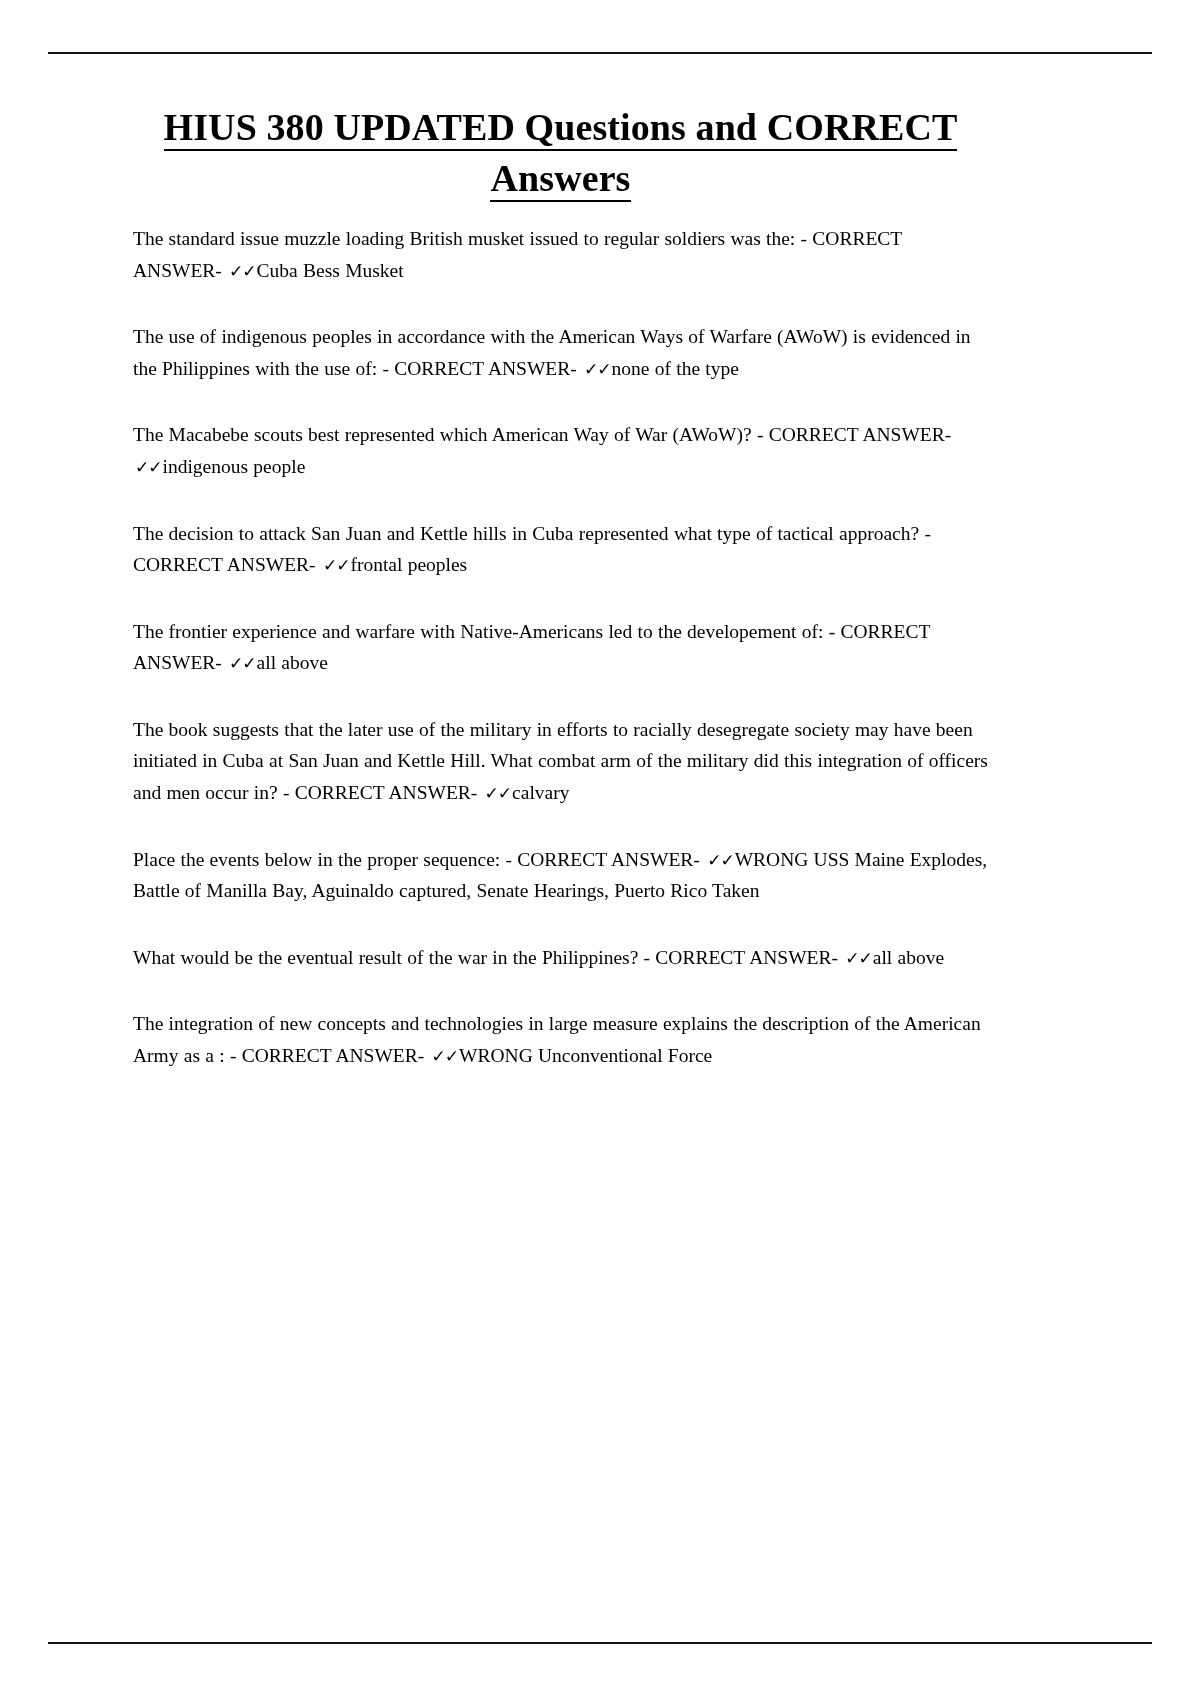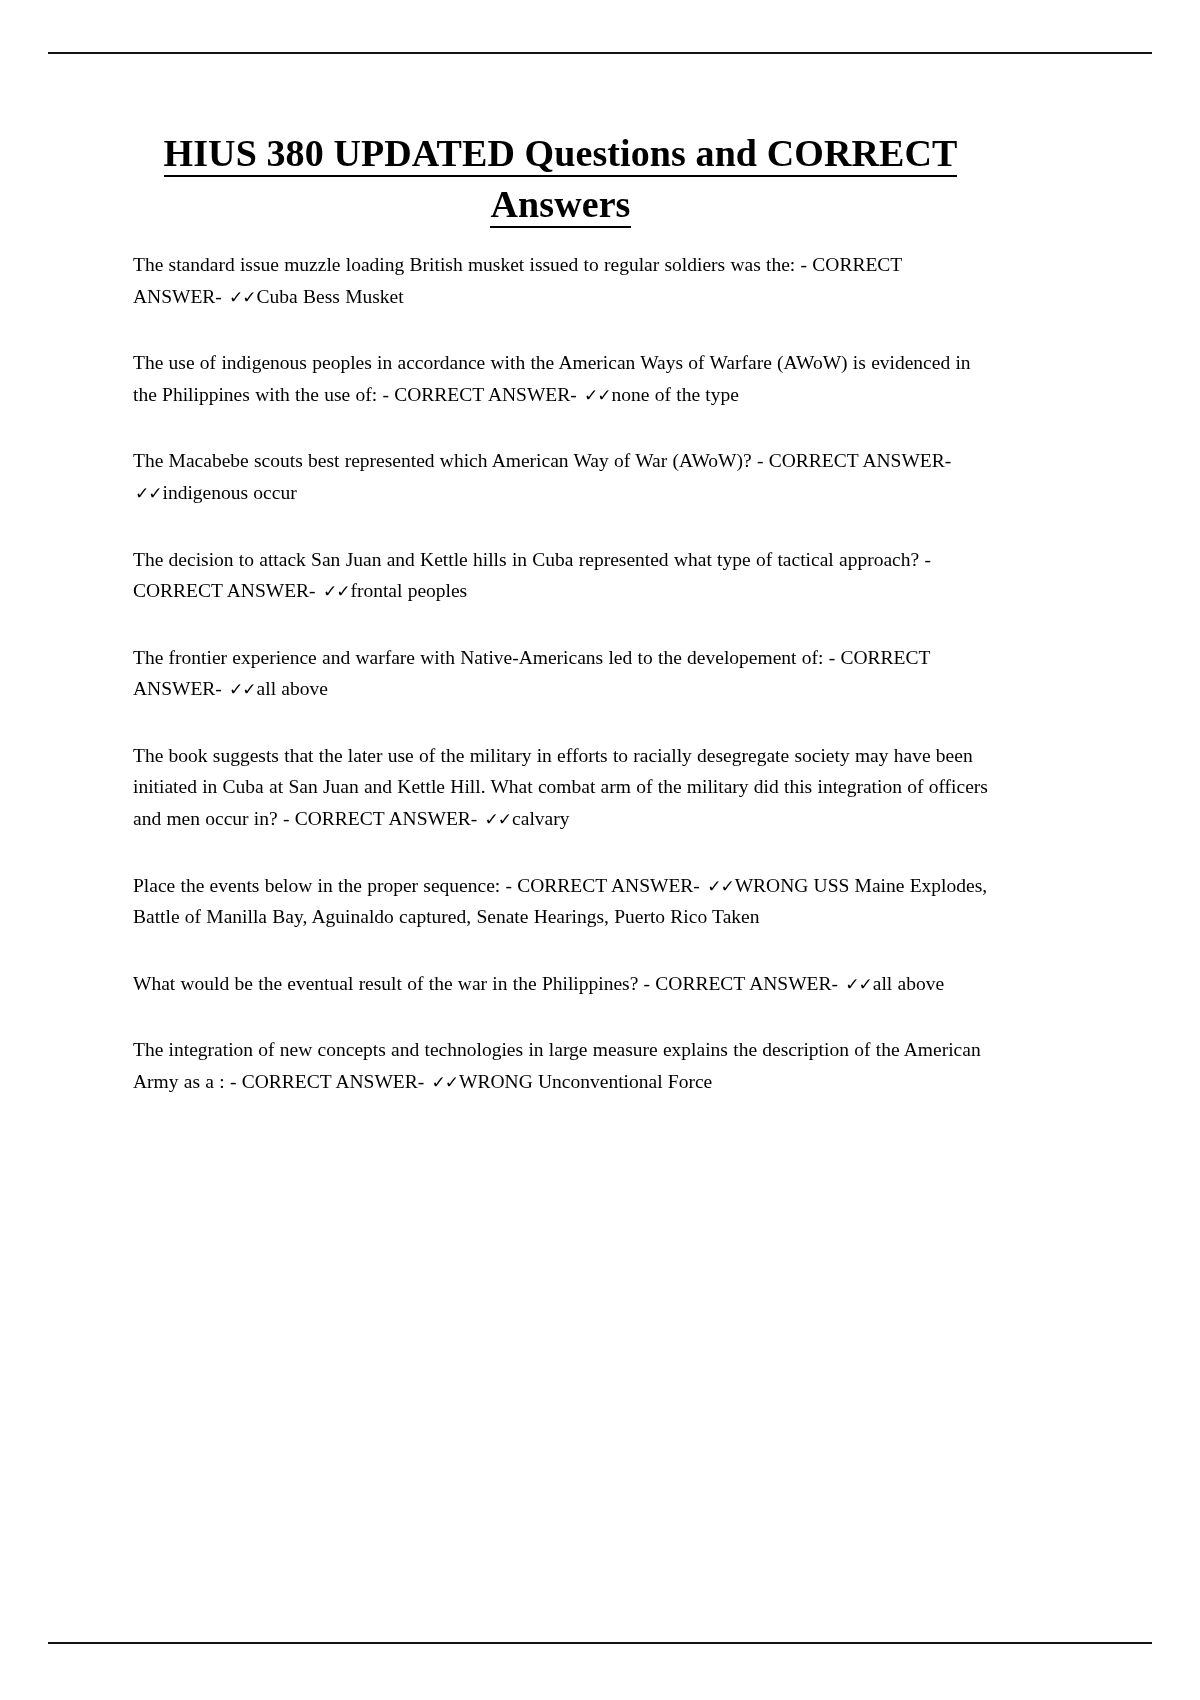--- a/index.html
+++ b/index.html
@@ -27,21 +27,21 @@
     right: 48px;
     height: 2px;
     background: #111111;
   }
   .rule-top { top: 52px; }
   .rule-bottom { bottom: 56px; }
 
   .content {
     position: absolute;
     left: 133px;
-    top: 128px;
+    top: 102px;
     width: 855px;
   }
 
   .doc-title {
     text-align: center;
     font-size: 38px;
     font-weight: bold;
     line-height: 1.33;
     margin: 0 0 20px 0;
     letter-spacing: 0.1px;
@@ -85,21 +85,21 @@
   <div class="rule rule-top"></div>
   <div class="rule rule-bottom"></div>
 
   <div class="content">
 
     <h1 class="doc-title"><span>HIUS 380 UPDATED Questions and CORRECT Answers</span></h1>
 
     <ul class="qa-list">
         <li class="qa-item"><span>The standard issue muzzle loading British musket issued to regular soldiers was the: - CORRECT ANSWER- </span><span class="check">✓✓</span><span class="ans-text">Cuba Bess Musket</span></li>
         <li class="qa-item"><span>The use of indigenous peoples in accordance with the American Ways of Warfare (AWoW) is evidenced in the Philippines with the use of: - CORRECT ANSWER- </span><span class="check">✓✓</span><span class="ans-text">none of the type</span></li>
-        <li class="qa-item"><span>The Macabebe scouts best represented which American Way of War (AWoW)? - CORRECT ANSWER- </span><span class="check">✓✓</span><span class="ans-text">indigenous occur</span></li>
+        <li class="qa-item"><span>The Macabebe scouts best represented which American Way of War (AWoW)? - CORRECT ANSWER- </span><span class="check">✓✓</span><span class="ans-text">indigenous people</span></li>
         <li class="qa-item"><span>The decision to attack San Juan and Kettle hills in Cuba represented what type of tactical approach? - CORRECT ANSWER- </span><span class="check">✓✓</span><span class="ans-text">frontal peoples</span></li>
         <li class="qa-item"><span>The frontier experience and warfare with Native-Americans led to the developement of: - CORRECT ANSWER- </span><span class="check">✓✓</span><span class="ans-text">all above</span></li>
         <li class="qa-item"><span>The book suggests that the later use of the military in efforts to racially desegregate society may have been initiated in Cuba at San Juan and Kettle Hill. What combat arm of the military did this integration of officers and men occur in? - CORRECT ANSWER- </span><span class="check">✓✓</span><span class="ans-text">calvary</span></li>
         <li class="qa-item"><span>Place the events below in the proper sequence: - CORRECT ANSWER- </span><span class="check">✓✓</span><span class="ans-text">WRONG USS Maine Explodes, Battle of Manilla Bay, Aguinaldo captured, Senate Hearings, Puerto Rico Taken</span></li>
         <li class="qa-item"><span>What would be the eventual result of the war in the Philippines? - CORRECT ANSWER- </span><span class="check">✓✓</span><span class="ans-text">all above</span></li>
         <li class="qa-item"><span>The integration of new concepts and technologies in large measure explains the description of the American Army as a : - CORRECT ANSWER- </span><span class="check">✓✓</span><span class="ans-text">WRONG Unconventional Force</span></li>
       </ul>
 
   </div>
 </div>

